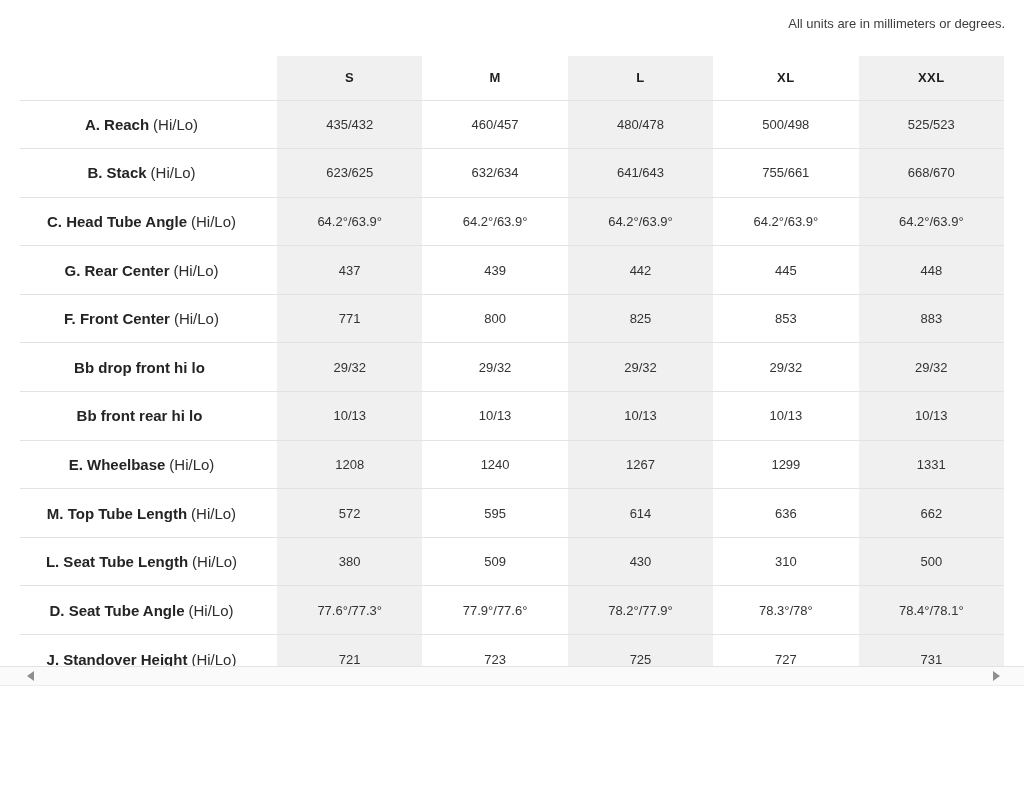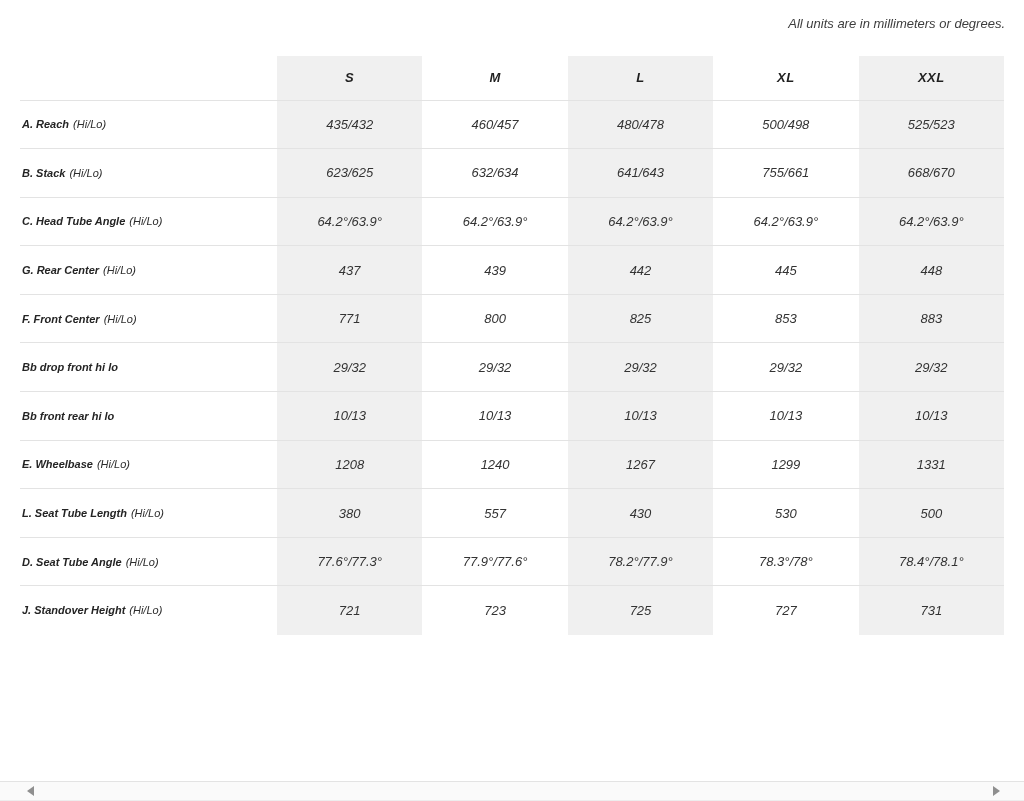--- a/index.html
+++ b/index.html
@@ -4,21 +4,21 @@
 <style>
   * { box-sizing: border-box; }
   html, body {
     margin: 0; padding: 0;
     width: 1024px; height: 801px;
     background: #ffffff;
     font-family: "Liberation Sans", sans-serif;
     color: #2e2e2e;
     overflow: hidden;
   }
-  .page { width: 1024px; height: 801px; position: relative; font-style: italic; }
+  .page { width: 1024px; height: 686px; position: relative; }
 
   .units-note {
     padding: 17px 19px 0 0;
     text-align: right;
     font-size: 13px;
     color: #3d3d3d;
     line-height: 14px;
   }
 
   .table-wrap { margin: 25px 20px 0 20px; }
@@ -40,23 +40,23 @@
     text-align: center;
     vertical-align: middle;
     padding: 0;
   }
   thead th.corner { background: #ffffff; }
 
   tbody tr { border-top: 1px solid #e3e3e3; }
 
   tbody th.rowlabel {
     height: 48.6px;
-    text-align: left;
+    text-align: center;
     vertical-align: middle;
-    font-size: 11px;
+    font-size: 15px;
     font-weight: bold;
     color: #242424;
     padding: 0 16px 0 2px;
     white-space: nowrap;
   }
   tbody th.rowlabel .suffix {
     font-weight: normal;
     color: #2e2e2e;
     margin-left: 4px;
   }
@@ -173,25 +173,33 @@
           </tr>
           <tr>
             <th class="rowlabel" scope="row"><span>E. Wheelbase</span><span class="suffix">(Hi/Lo)</span></th>
             <td class="shade">1208</td>
             <td>1240</td>
             <td class="shade">1267</td>
             <td>1299</td>
             <td class="shade">1331</td>
           </tr>
           <tr>
+            <th class="rowlabel" scope="row"><span>M. Top Tube Length</span><span class="suffix">(Hi/Lo)</span></th>
+            <td class="shade">572</td>
+            <td>595</td>
+            <td class="shade">614</td>
+            <td>636</td>
+            <td class="shade">662</td>
+          </tr>
+          <tr>
             <th class="rowlabel" scope="row"><span>L. Seat Tube Length</span><span class="suffix">(Hi/Lo)</span></th>
             <td class="shade">380</td>
-            <td>557</td>
+            <td>509</td>
             <td class="shade">430</td>
-            <td>530</td>
+            <td>310</td>
             <td class="shade">500</td>
           </tr>
           <tr>
             <th class="rowlabel" scope="row"><span>D. Seat Tube Angle</span><span class="suffix">(Hi/Lo)</span></th>
             <td class="shade">77.6°/77.3°</td>
             <td>77.9°/77.6°</td>
             <td class="shade">78.2°/77.9°</td>
             <td>78.3°/78°</td>
             <td class="shade">78.4°/78.1°</td>
           </tr>

